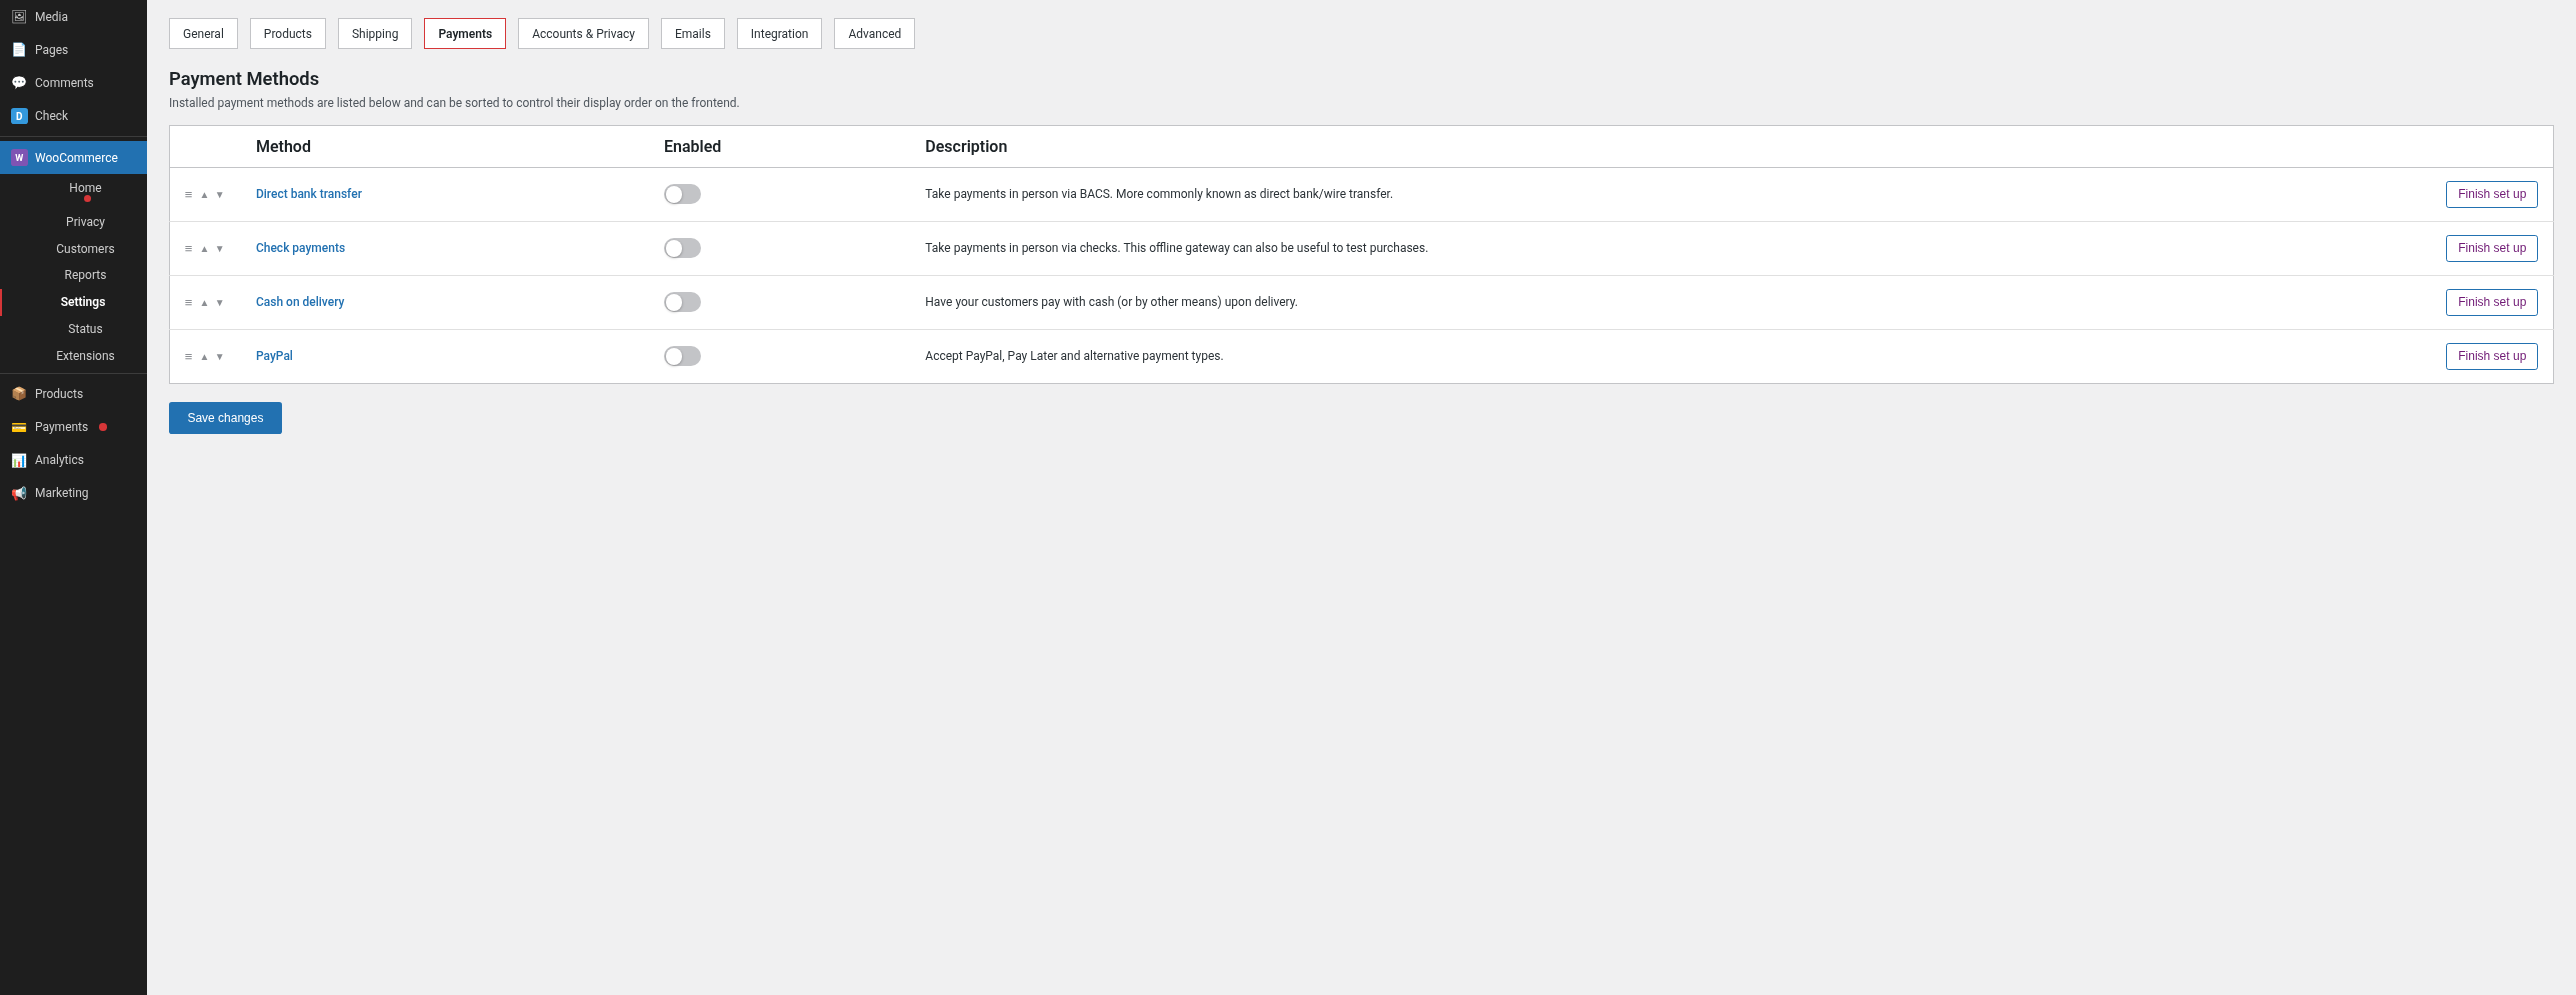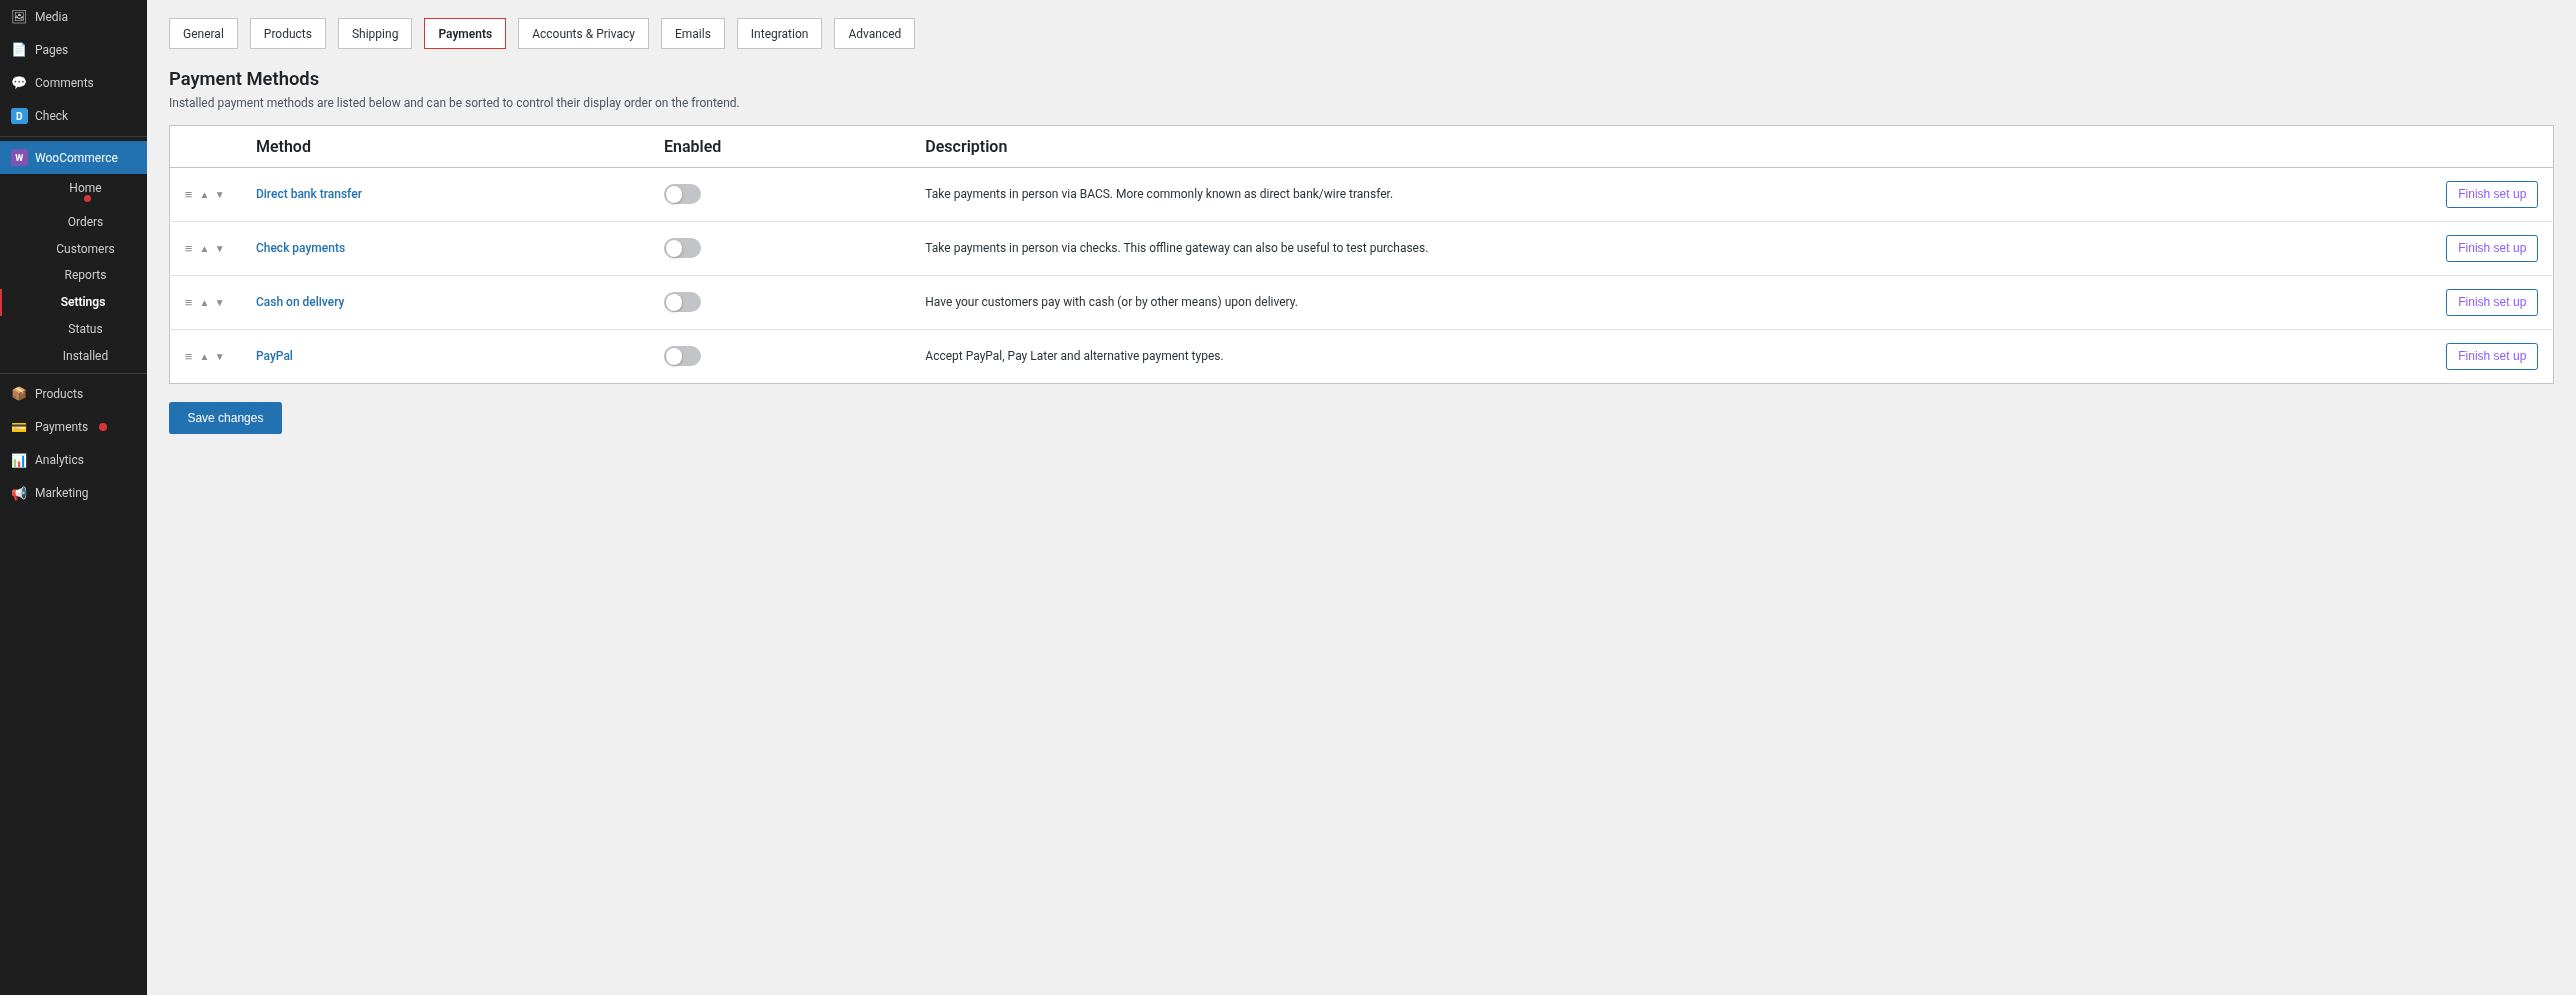--- a/index.html
+++ b/index.html
@@ -187,21 +187,21 @@
       top: 1.8px;
       left: 1.8px;
       transition: left 0.2s;
       box-shadow: 0 0.9px 2.8px rgba(0,0,0,0.3);
     }
 
     .finish-btn {
       padding: 5.5px 11px;
       border: 0.9px solid #2271b1;
       background: #fff;
-      color: #8b5cf6;
+      color: #701a75;
       font-size: 12px;
       cursor: pointer;
       border-radius: 2.8px;
       white-space: nowrap;
     }
 
     .save-btn {
       padding: 9.2px 18.4px;
       background: #2271b1;
       color: #fff;
@@ -248,36 +248,36 @@
 
   <div class="sidebar-section-item woo-active">
     <span class="icon-placeholder" style="background:#7f54b3;color:#fff;border-radius:2.8px;font-size:9.2px;font-weight:bold;width:16.6px;height:16.6px;display:flex;align-items:center;justify-content:center;">W</span>
     <span>WooCommerce</span>
   </div>
   <div class="sidebar-sub-item">
     <span>Home</span>
     <span class="badge"></span>
   </div>
   <div class="sidebar-sub-item">
-    <span>Orders</span>
+    <span>Privacy</span>
   </div>
   <div class="sidebar-sub-item">
     <span>Customers</span>
   </div>
   <div class="sidebar-sub-item">
     <span>Reports</span>
   </div>
   <div class="sidebar-sub-item settings-active">
     <span>Settings</span>
   </div>
   <div class="sidebar-sub-item">
     <span>Status</span>
   </div>
   <div class="sidebar-sub-item">
-    <span>Installed</span>
+    <span>Extensions</span>
   </div>
 
   <div class="sidebar-divider"></div>
 
   <div class="sidebar-section-item">
     <span class="icon-placeholder">📦</span>
     <span>Products</span>
   </div>
   <div class="sidebar-section-item">
     <span class="icon-placeholder">💳</span>

